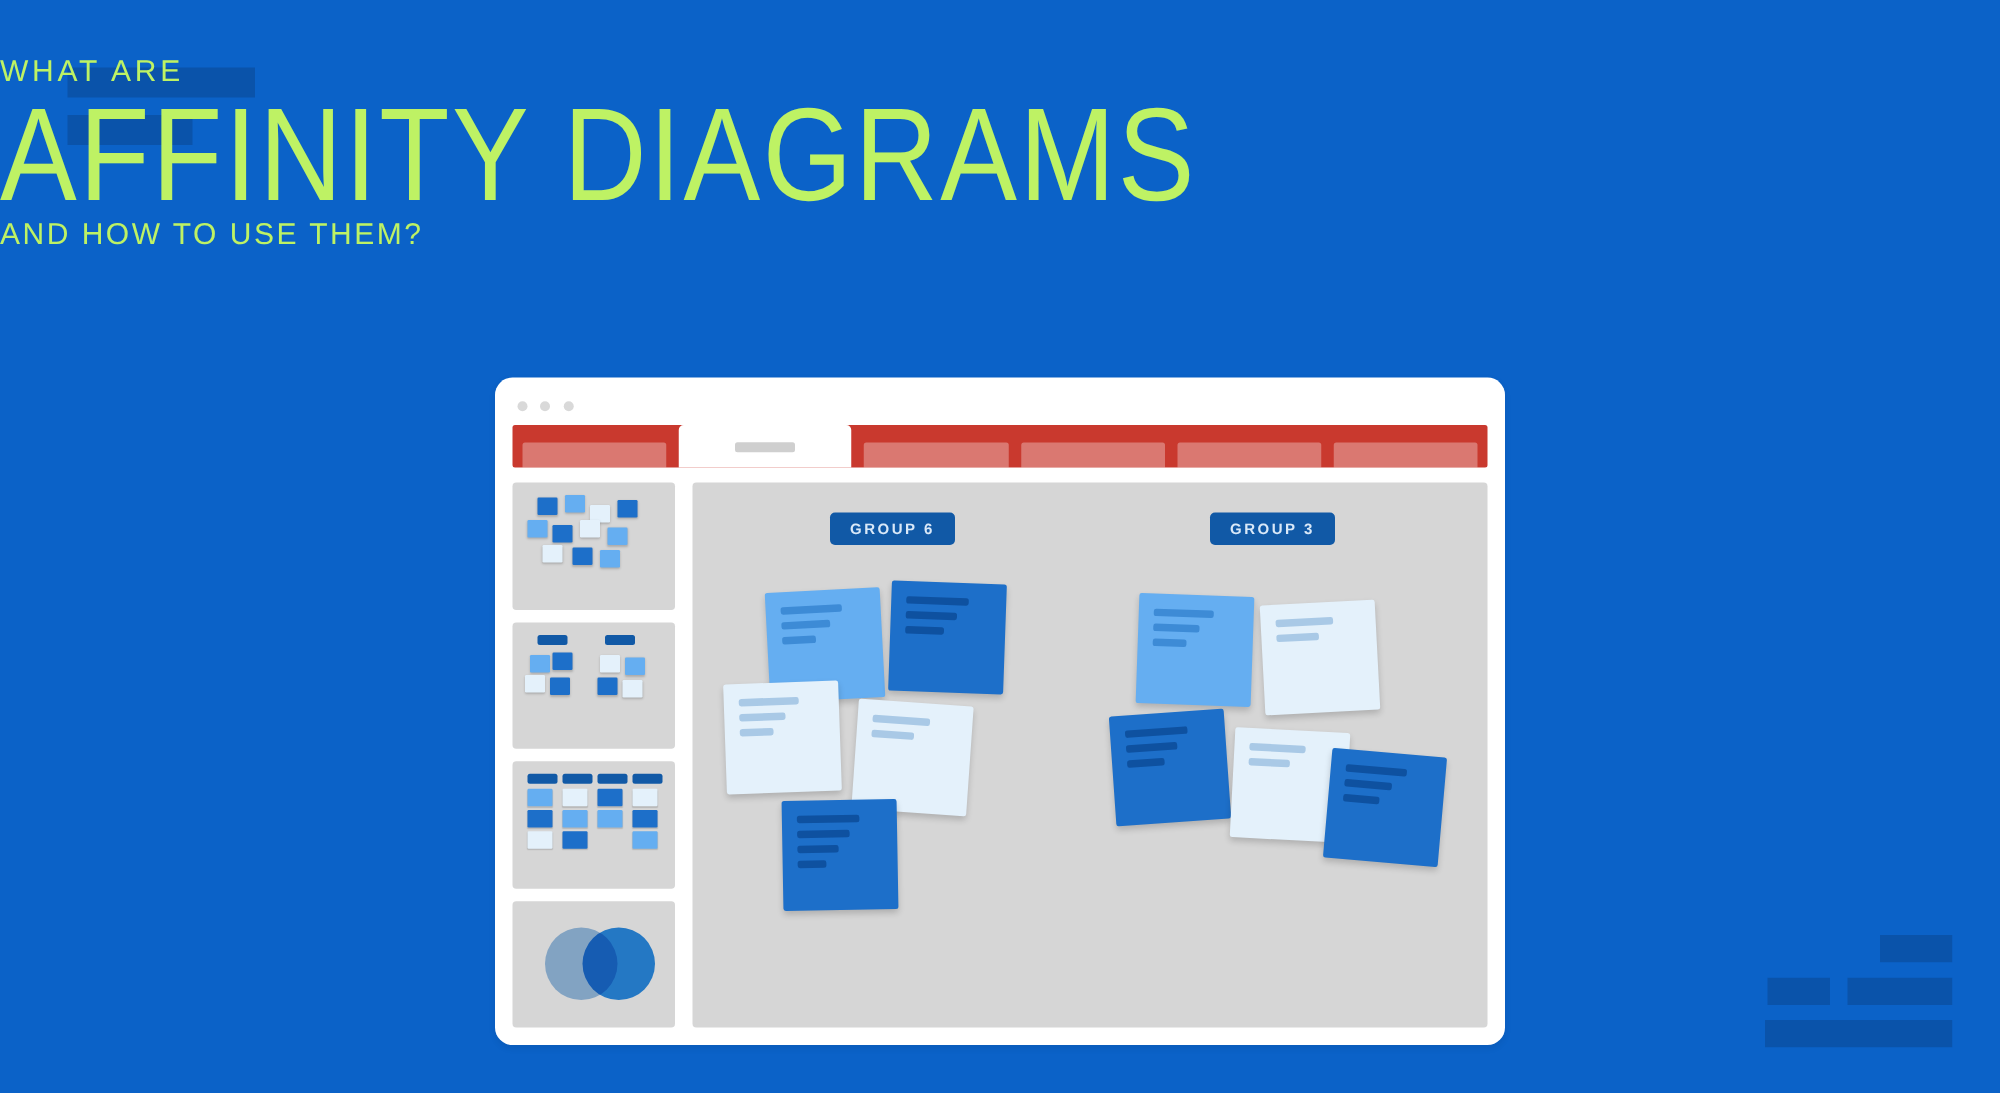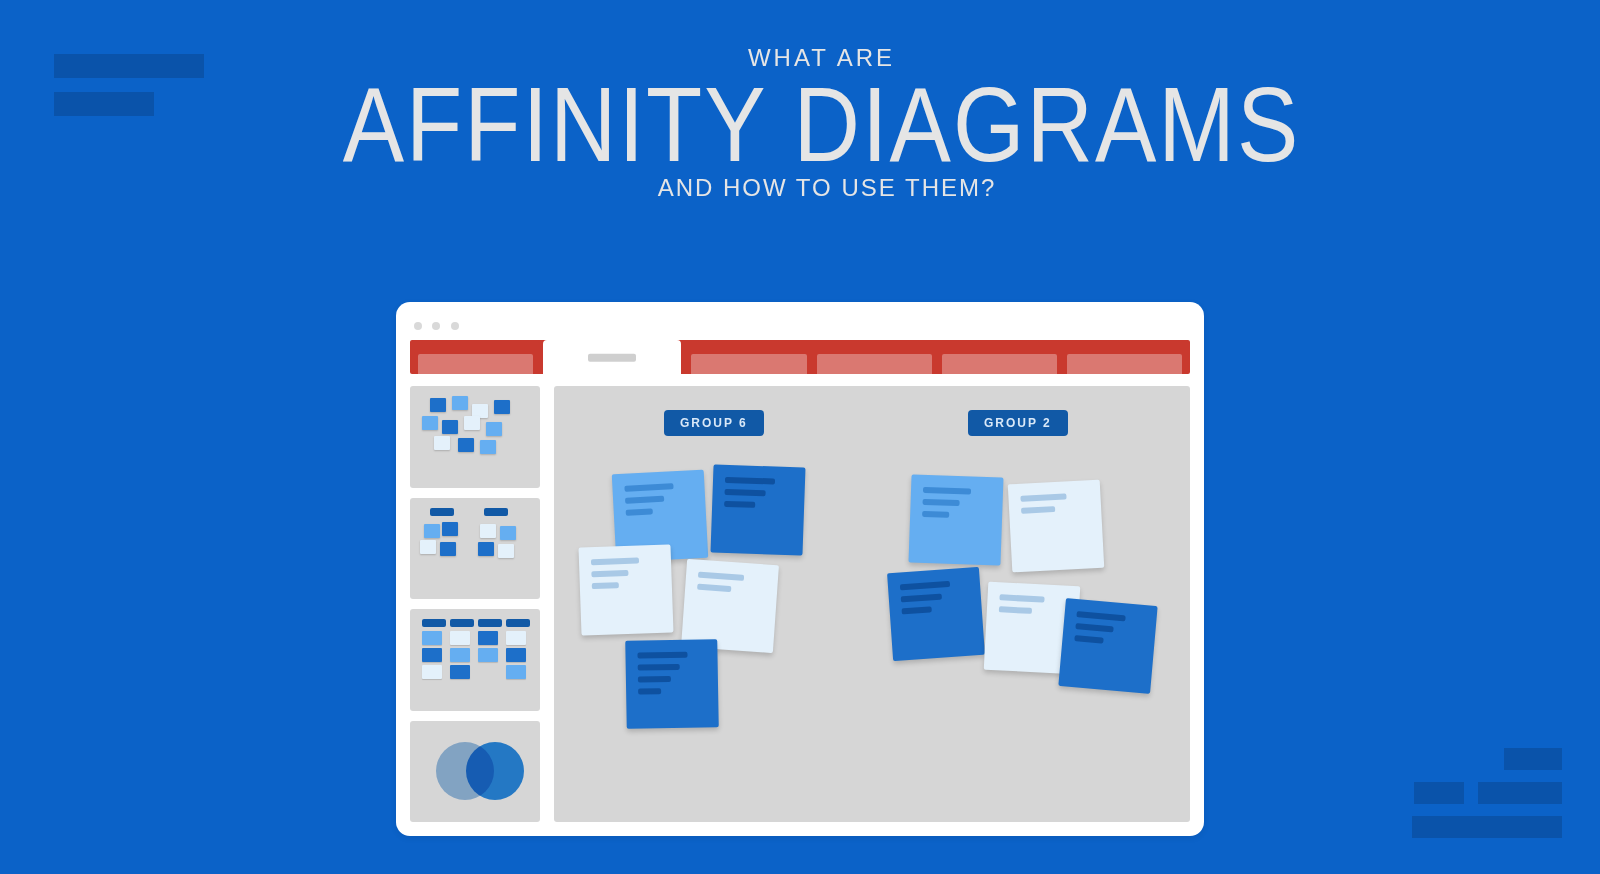--- a/index.html
+++ b/index.html
@@ -13,24 +13,24 @@
   
   .deco-tl { position: absolute; top: 54px; left: 54px; }
   .deco-tl .bar1 { width: 150px; height: 24px; background: #0a53aa; margin-bottom: 14px; }
   .deco-tl .bar2 { width: 100px; height: 24px; background: #0a53aa; }
 
   .deco-br { position: absolute; bottom: 36px; right: 38px; }
   .deco-br .row { overflow: hidden; margin-top: 12px; text-align: right; }
   .deco-br .b { display: inline-block; height: 22px; background: #0a53aa; margin-left: 10px; vertical-align: top; }
 
   
-  .titleblock { position: absolute; top: 44px; left: 0; right: 0; text-align: center; color: #e5e5e5; margin-left: 43px; }
+  .titleblock { position: absolute; top: 44px; left: 0; right: 0; color: #bef264; }
   .line-sm { font-weight: 300; letter-spacing: 3px; font-size: 24px; }
   .line-big { font-weight: 300; letter-spacing: 2px; font-size: 92px; line-height: 1; margin: 6px 0 4px; font-family: "Segoe UI Light","Helvetica Neue",Arial,sans-serif; transform: scaleY(1.15); }
-  .line-sub { font-weight: 300; letter-spacing: 2px; font-size: 24px; padding-left: 11px; }
+  .line-sub { font-weight: 300; letter-spacing: 2px; font-size: 24px; }
 
   
   .window {
     position: absolute;
     top: 302px;
     left: 50%;
     transform: translateX(-50%);
     width: 808px;
     height: 534px;
     background: #ffffff;
@@ -205,21 +205,21 @@
         <div class="venn">
           <div class="circ ca"></div>
           <div class="circ cb"></div>
         </div>
       </div>
     </div>
 
     <div class="canvas">
 
       <div class="group-chip" style="top:24px; left:110px">GROUP 6</div>
-      <div class="group-chip" style="top:24px; left:414px">GROUP 2</div>
+      <div class="group-chip" style="top:24px; left:414px">GROUP 3</div>
 
       <div class="note n-mid" style="top:86px; left:60px; transform:rotate(-3deg)">
         <div class="l" style="width:72%"></div>
           <div class="l" style="width:58%"></div>
           <div class="l" style="width:40%"></div>
       </div>
       <div class="note n-dark" style="top:80px; left:158px; transform:rotate(2deg)">
         <div class="l" style="width:74%"></div>
           <div class="l" style="width:60%"></div>
           <div class="l" style="width:46%"></div>

